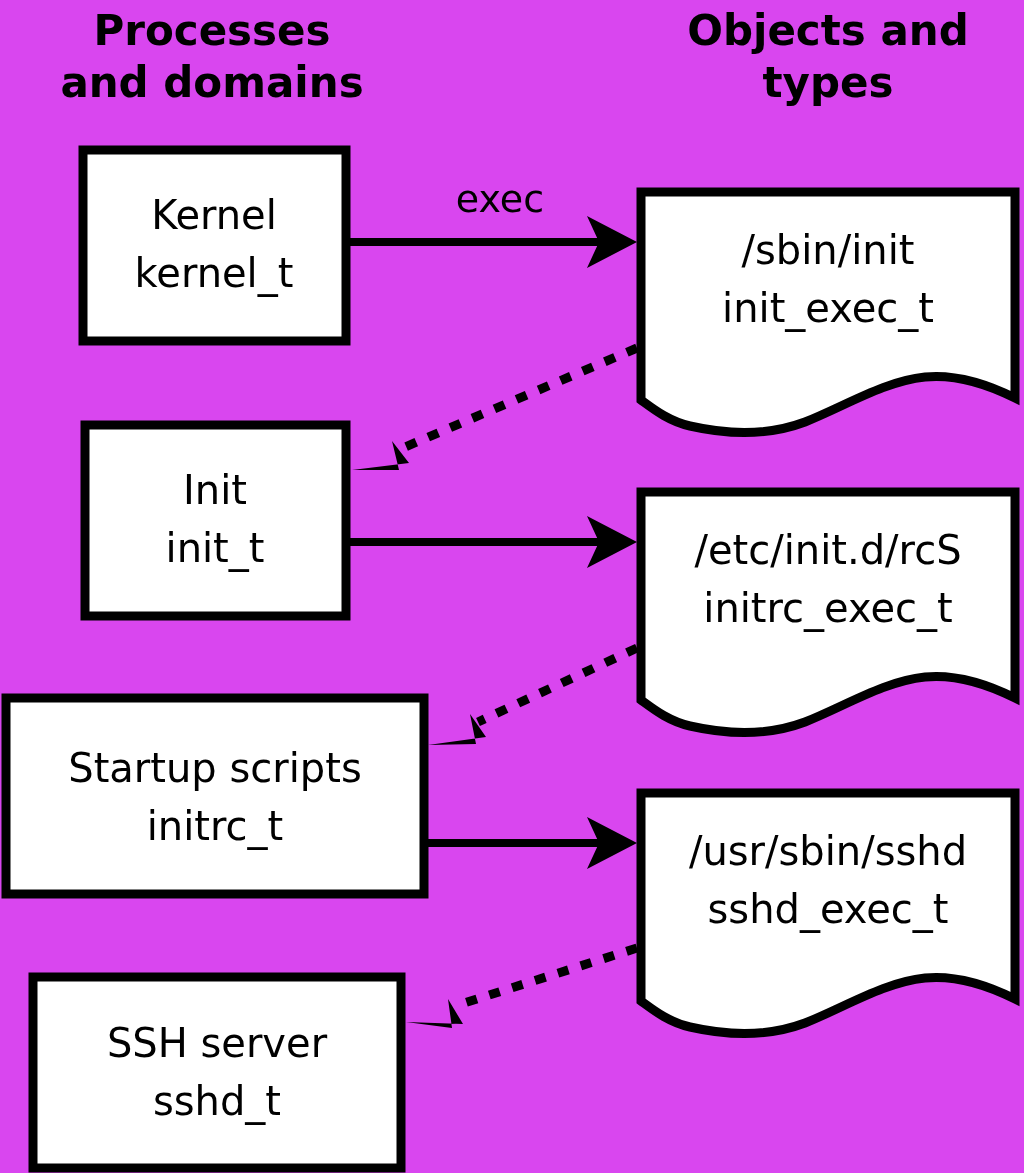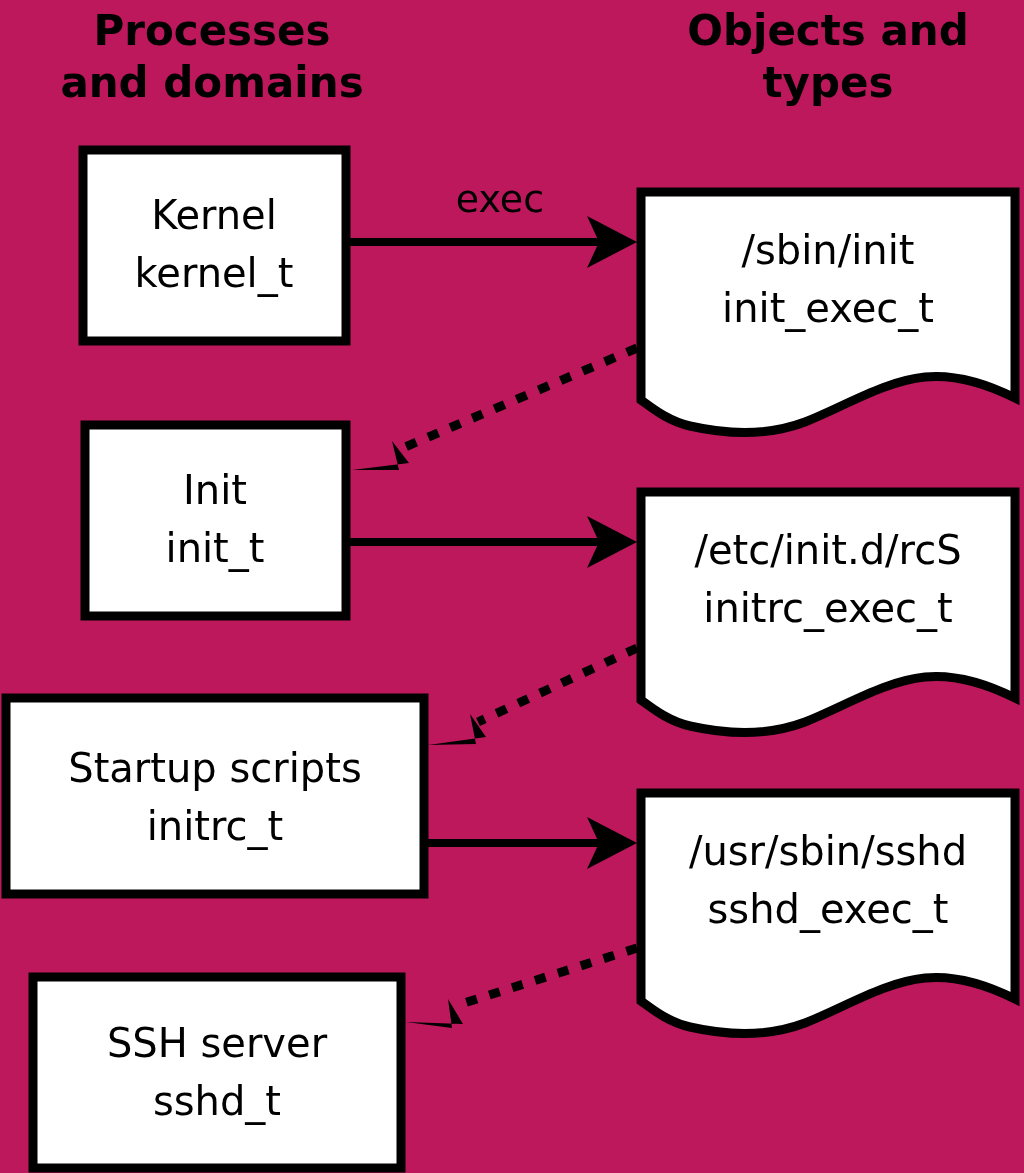--- a/index.html
+++ b/index.html
@@ -10,21 +10,21 @@
   body {
     width: 1024px;
     height: 1173px;
     font-family: "DejaVu Sans", sans-serif;
     overflow: hidden;
   }
   #diagram-root {
     position: relative;
     width: 1024px;
     height: 1173px;
-    background: #be185d;
+    background: #d946ef;
   }
   svg.diagram-canvas {
     position: absolute;
     top: 0;
     left: 0;
     width: 1024px;
     height: 1173px;
     display: block;
   }
   .col-header {

